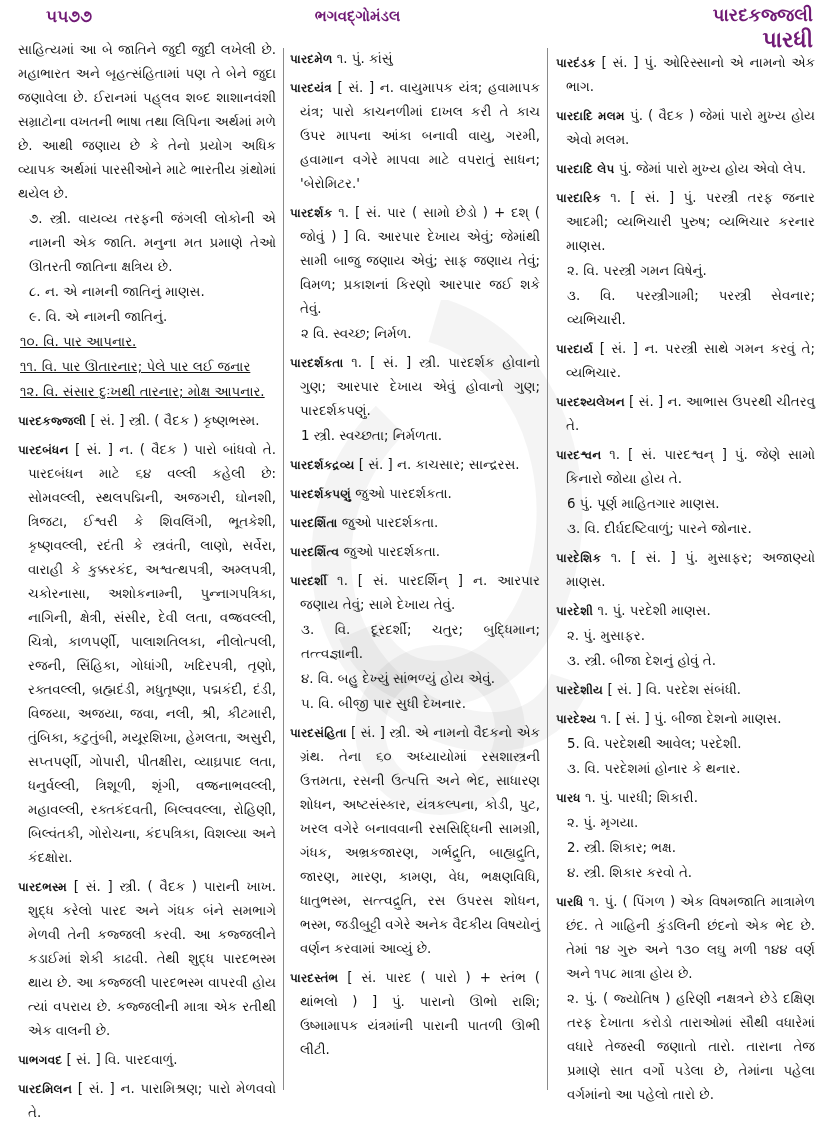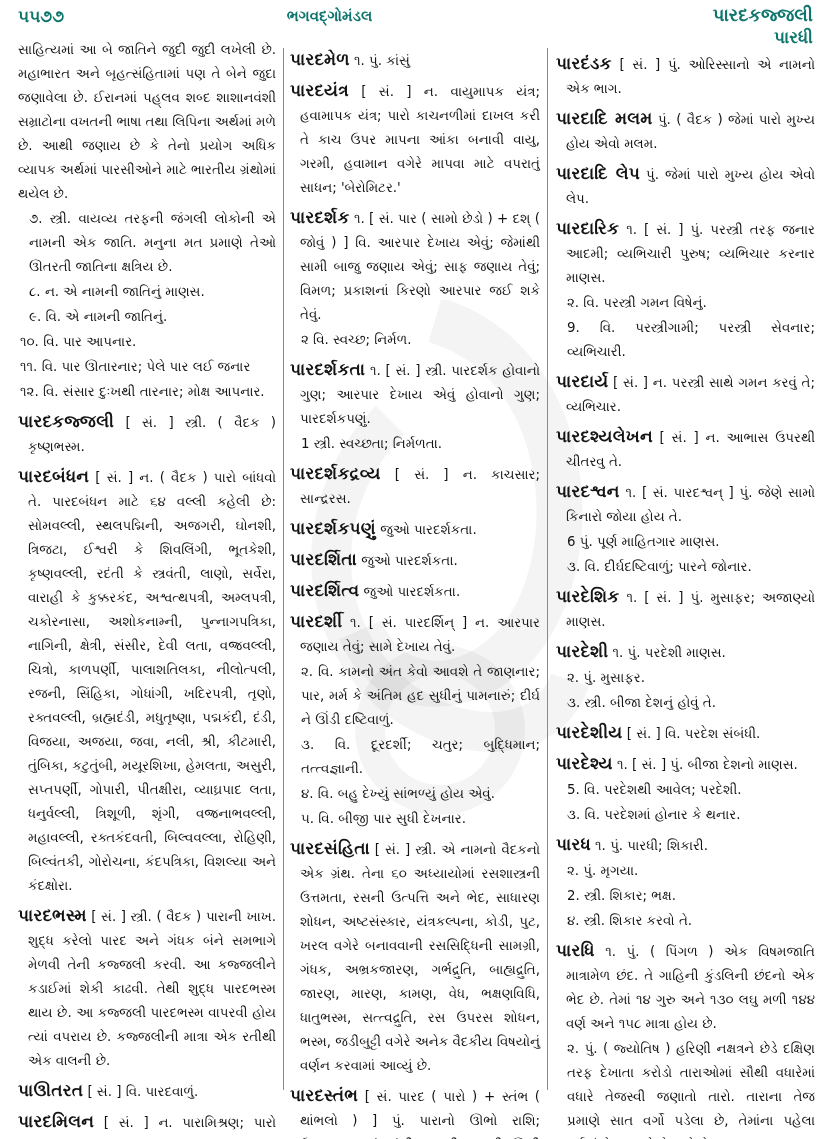--- a/index.html
+++ b/index.html
@@ -2,39 +2,39 @@
 <html><head>
 <meta charset="utf-8">
 <style>
   html, body { margin: 0; padding: 0; background: #ffffff; }
   body { width: 825px; height: 1139px; overflow: hidden; }
   .page {
     position: relative; width: 825px; height: 1139px; background: #ffffff;
     color: #141414; font-family: "DejaVu Sans", sans-serif;
   }
   .watermark { position: absolute; left: 270px; top: 300px; width: 330px; height: 520px; pointer-events: none; }
-  .hdr { position: absolute; font-weight: bold; color: #0f766e; font-family: "DejaVu Sans", sans-serif; }
+  .hdr { position: absolute; font-weight: bold; color: #701a75; font-family: "DejaVu Sans", sans-serif; margin-left: 28px; }
   .hdr-page { left: 18px; top: 6px; font-size: 17px; }
   .hdr-title { left: 0; width: 659px; top: 7px; text-align: center; font-size: 15px; }
   .hdr-guide1 { right: 12px; top: 4px; font-size: 18px; }
-  .hdr-guide2 { right: 12px; top: 27px; font-size: 17px; }
+  .hdr-guide2 { right: 12px; top: 27px; font-size: 22px; }
   .divider { position: absolute; top: 48px; width: 1px; height: 1042px; background: #8a8a8a; }
   .col {
     position: absolute; font-size: 13.4px; line-height: 24px; text-align: justify;
     font-family: "DejaVu Sans", sans-serif;
   }
   .col1 { left: 18px; top: 38px; width: 258px; }
   .col2 { left: 290px; top: 42px; width: 250px; }
   .col3 { left: 556px; top: 46px; width: 259px; }
   .col p { margin: 0 0 1px 0; }
   .cont { padding-left: 0; }
   .sense { padding-left: 11px; }
-  .sense.wide { padding-left: 2px; }
+  .sense.wide { padding-left: 2px; text-decoration: underline; }
   .entry { margin-top: 5px !important; padding-left: 10px; text-indent: -10px; }
-  .hw { font-weight: bold; font-size: 17px; letter-spacing: 0.2px; }
+  .hw { font-weight: bold; font-size: 12px; letter-spacing: 0.2px; }
   .def { }
 </style>
 </head>
 <body>
 
 <div class="page">
 
   <svg class="watermark" viewBox="0 0 330 520">
     <g fill="none" stroke="#000" stroke-opacity="0.045">
       <path d="M165 20 C 300 60, 320 250, 250 340 C 200 400, 120 400, 90 330" stroke-width="46"></path>
@@ -55,53 +55,52 @@
     <p class="cont">સાહિત્યમાં આ બે જાતિને જુદી જુદી લખેલી છે. મહાભારત અને બૃહત્સંહિતામાં પણ તે બેને જુદા જણાવેલા છે. ઈરાનમાં પહ્‌લવ શબ્દ શાશાનવંશી સમ્રાટોના વખતની ભાષા તથા લિપિના અર્થમાં મળે છે. આથી જણાય છે કે તેનો પ્રયોગ અધિક વ્યાપક અર્થમાં પારસીઓને માટે ભારતીય ગ્રંથોમાં થયેલ છે.</p>
     <p class="sense">૭. સ્ત્રી. વાયવ્ય તરફની જંગલી લોકોની એ નામની એક જાતિ. મનુના મત પ્રમાણે તેઓ ઊતરતી જાતિના ક્ષત્રિય છે.</p>
     <p class="sense">૮. ન. એ નામની જાતિનું માણસ.</p>
     <p class="sense">૯. વિ. એ નામની જાતિનું.</p>
     <p class="sense wide">૧૦. વિ. પાર આપનાર.</p>
     <p class="sense wide">૧૧. વિ. પાર ઊતારનાર; પેલે પાર લઈ જનાર</p>
     <p class="sense wide">૧૨. વિ. સંસાર દુઃખથી તારનાર; મોક્ષ આપનાર.</p>
     <p class="entry"><span class="hw">પારદકજ્જલી</span> <span class="def">[ સં. ] સ્ત્રી. ( વૈદક ) કૃષ્ણભસ્મ.</span></p>
     <p class="entry"><span class="hw">પારદબંધન</span> <span class="def">[ સં. ] ન. ( વૈદક ) પારો બાંધવો તે. પારદબંધન માટે ૬૪ વલ્લી કહેલી છે: સોમવલ્લી, સ્થલપદ્મિની, અજગરી, ઘોનશી, ત્રિજટા, ઈશ્વરી કે શિવલિંગી, ભૂતકેશી, કૃષ્ણવલ્લી, રદંતી કે સ્ત્રવંતી, લાણો, સર્વેરા, વારાહી કે કુક્કરકંદ, અશ્વત્થપત્રી, અમ્લપત્રી, ચકોરનાસા, અશોકનામ્ની, પુન્નાગપત્રિકા, નાગિની, ક્ષેત્રી, સંસીર, દેવી લતા, વજ્રવલ્લી, ચિત્રો, કાળપર્ણી, પાલાશતિલકા, નીલોત્પલી, રજની, સિંહિકા, ગોધાંગી, ખદિરપત્રી, તૃણો, રક્તવલ્લી, બ્રહ્મદંડી, મધુતૃષ્ણા, પદ્મકંદી, દંડી, વિજયા, અજયા, જવા, નલી, શ્રી, કીટમારી, તુંબિકા, કટુતુંબી, મયૂરશિખા, હેમલતા, અસુરી, સપ્તપર્ણી, ગોપારી, પીતક્ષીરા, વ્યાઘ્રપાદ લતા, ધનુર્વલ્લી, ત્રિશૂળી, શૃંગી, વજ્રનાભવલ્લી, મહાવલ્લી, રક્તકંદવતી, બિલ્વવલ્લા, રોહિણી, બિલ્વંતકી, ગોરોચના, કંદપત્રિકા, વિશલ્યા અને કંદક્ષોરા.</span></p>
     <p class="entry"><span class="hw">પારદભસ્મ</span> <span class="def">[ સં. ] સ્ત્રી. ( વૈદક ) પારાની ખાખ. શુદ્ધ કરેલો પારદ અને ગંધક બંને સમભાગે મેળવી તેની કજ્જલી કરવી. આ કજ્જલીને કડાઈમાં શેકી કાઢવી. તેથી શુદ્ધ પારદભસ્મ થાય છે. આ કજ્જલી પારદભસ્મ વાપરવી હોય ત્યાં વપરાય છે. કજ્જલીની માત્રા એક રતીથી એક વાલની છે.</span></p>
-    <p class="entry"><span class="hw">પાઊતરત</span> <span class="def">[ સં. ] વિ. પારદવાળું.</span></p>
+    <p class="entry"><span class="hw">પાભગવદ</span> <span class="def">[ સં. ] વિ. પારદવાળું.</span></p>
     <p class="entry"><span class="hw">પારદમિલન</span> <span class="def">[ સં. ] ન. પારામિશ્રણ; પારો મેળવવો તે.</span></p>
 
   </div>
 
   <div class="col col2">
     <p class="entry"><span class="hw">પારદમેળ</span> <span class="def">૧. પું. કાંસું</span></p>
     <p class="entry"><span class="hw">પારદયંત્ર</span> <span class="def">[ સં. ] ન. વાયુમાપક યંત્ર; હવામાપક યંત્ર; પારો કાચનળીમાં દાખલ કરી તે કાચ ઉપર માપના આંકા બનાવી વાયુ, ગરમી, હવામાન વગેરે માપવા માટે વપરાતું સાધન; 'બેરોમિટર.'</span></p>
     <p class="entry"><span class="hw">પારદર્શક</span> <span class="def">૧. [ સં. પાર ( સામો છેડો ) + દશ્ ( જોવું ) ] વિ. આરપાર દેખાય એવું; જેમાંથી સામી બાજુ જણાય એવું; સાફ જણાય તેવું; વિમળ; પ્રકાશનાં કિરણો આરપાર જઈ શકે તેવું.</span></p>
     <p class="sense">૨ વિ. સ્વચ્છ; નિર્મળ.</p>
     <p class="entry"><span class="hw">પારદર્શકતા</span> <span class="def">૧. [ સં. ] સ્ત્રી. પારદર્શક હોવાનો ગુણ; આરપાર દેખાય એવું હોવાનો ગુણ; પારદર્શકપણું.</span></p>
     <p class="sense">1 સ્ત્રી. સ્વચ્છતા; નિર્મળતા.</p>
     <p class="entry"><span class="hw">પારદર્શકદ્રવ્ય</span> <span class="def">[ સં. ] ન. કાચસાર; સાન્દ્રરસ.</span></p>
     <p class="entry"><span class="hw">પારદર્શકપણું</span> <span class="def">જુઓ પારદર્શકતા.</span></p>
     <p class="entry"><span class="hw">પારદર્શિતા</span> <span class="def">જુઓ પારદર્શકતા.</span></p>
     <p class="entry"><span class="hw">પારદર્શિત્વ</span> <span class="def">જુઓ પારદર્શકતા.</span></p>
     <p class="entry"><span class="hw">પારદર્શી</span> <span class="def">૧. [ સં. પારદર્શિન્ ] ન. આરપાર જણાય તેવું; સામે દેખાય તેવું.</span></p>
-    <p class="sense">૨. વિ. કામનો અંત કેવો આવશે તે જાણનાર; પાર, મર્મ કે અંતિમ હદ સુધીનું પામનારું; દીર્ઘ ને ઊંડી દષ્ટિવાળું.</p>
     <p class="sense">૩. વિ. દૂરદર્શી; ચતુર; બુદ્ધિમાન; તત્ત્વજ્ઞાની.</p>
     <p class="sense">૪. વિ. બહુ દેખ્યું સાંભળ્યું હોય એવું.</p>
     <p class="sense">૫. વિ. બીજી પાર સુધી દેખનાર.</p>
     <p class="entry"><span class="hw">પારદસંહિતા</span> <span class="def">[ સં. ] સ્ત્રી. એ નામનો વૈદકનો એક ગ્રંથ. તેના ૬૦ અધ્યાયોમાં રસશાસ્ત્રની ઉત્તમતા, રસની ઉત્પત્તિ અને ભેદ, સાધારણ શોધન, અષ્ટસંસ્કાર, યંત્રકલ્પના, કોડી, પુટ, ખરલ વગેરે બનાવવાની રસસિદ્ધિની સામગ્રી, ગંધક, અભ્રકજારણ, ગર્ભદ્રુતિ, બાહ્યદ્રુતિ, જારણ, મારણ, કામણ, વેધ, ભક્ષણવિધિ, ધાતુભસ્મ, સત્ત્વદ્રુતિ, રસ ઉપરસ શોધન, ભસ્મ, જડીબુટ્ટી વગેરે અનેક વૈદકીય વિષયોનું વર્ણન કરવામાં આવ્યું છે.</span></p>
     <p class="entry"><span class="hw">પારદસ્તંભ</span> <span class="def">[ સં. પારદ ( પારો ) + સ્તંભ ( થાંભલો ) ] પું. પારાનો ઊભો રાશિ; ઉષ્મામાપક યંત્રમાંની પારાની પાતળી ઊભી લીટી.</span></p>
 
   </div>
 
   <div class="col col3">
     <p class="entry"><span class="hw">પારદંડક</span> <span class="def">[ સં. ] પું. ઓરિસ્સાનો એ નામનો એક ભાગ.</span></p>
     <p class="entry"><span class="hw">પારદાદિ મલમ</span> <span class="def">પું. ( વૈદક ) જેમાં પારો મુખ્ય હોય એવો મલમ.</span></p>
     <p class="entry"><span class="hw">પારદાદિ લેપ</span> <span class="def">પું. જેમાં પારો મુખ્ય હોય એવો લેપ.</span></p>
     <p class="entry"><span class="hw">પારદારિક</span> <span class="def">૧. [ સં. ] પું. પરસ્ત્રી તરફ જનાર આદમી; વ્યભિચારી પુરુષ; વ્યભિચાર કરનાર માણસ.</span></p>
     <p class="sense">૨. વિ. પરસ્ત્રી ગમન વિષેનું.</p>
-    <p class="sense">9. વિ. પરસ્ત્રીગામી; પરસ્ત્રી સેવનાર; વ્યભિચારી.</p>
+    <p class="sense">૩. વિ. પરસ્ત્રીગામી; પરસ્ત્રી સેવનાર; વ્યભિચારી.</p>
     <p class="entry"><span class="hw">પારદાર્ય</span> <span class="def">[ સં. ] ન. પરસ્ત્રી સાથે ગમન કરવું તે; વ્યભિચાર.</span></p>
     <p class="entry"><span class="hw">પારદશ્યલેખન</span> <span class="def">[ સં. ] ન. આભાસ ઉપરથી ચીતરવુ તે.</span></p>
     <p class="entry"><span class="hw">પારદશ્વન</span> <span class="def">૧. [ સં. પારદશ્વન્ ] પું. જેણે સામો કિનારો જોયા હોય તે.</span></p>
     <p class="sense">6 પું. પૂર્ણ માહિતગાર માણસ.</p>
     <p class="sense">૩. વિ. દીર્ઘદષ્ટિવાળું; પારને જોનાર.</p>
     <p class="entry"><span class="hw">પારદેશિક</span> <span class="def">૧. [ સં. ] પું. મુસાફર; અજાણ્યો માણસ.</span></p>
     <p class="entry"><span class="hw">પારદેશી</span> <span class="def">૧. પું. પરદેશી માણસ.</span></p>
     <p class="sense">૨. પું. મુસાફર.</p>
     <p class="sense">૩. સ્ત્રી. બીજા દેશનું હોવું તે.</p>
     <p class="entry"><span class="hw">પારદેશીય</span> <span class="def">[ સં. ] વિ. પરદેશ સંબંધી.</span></p>

